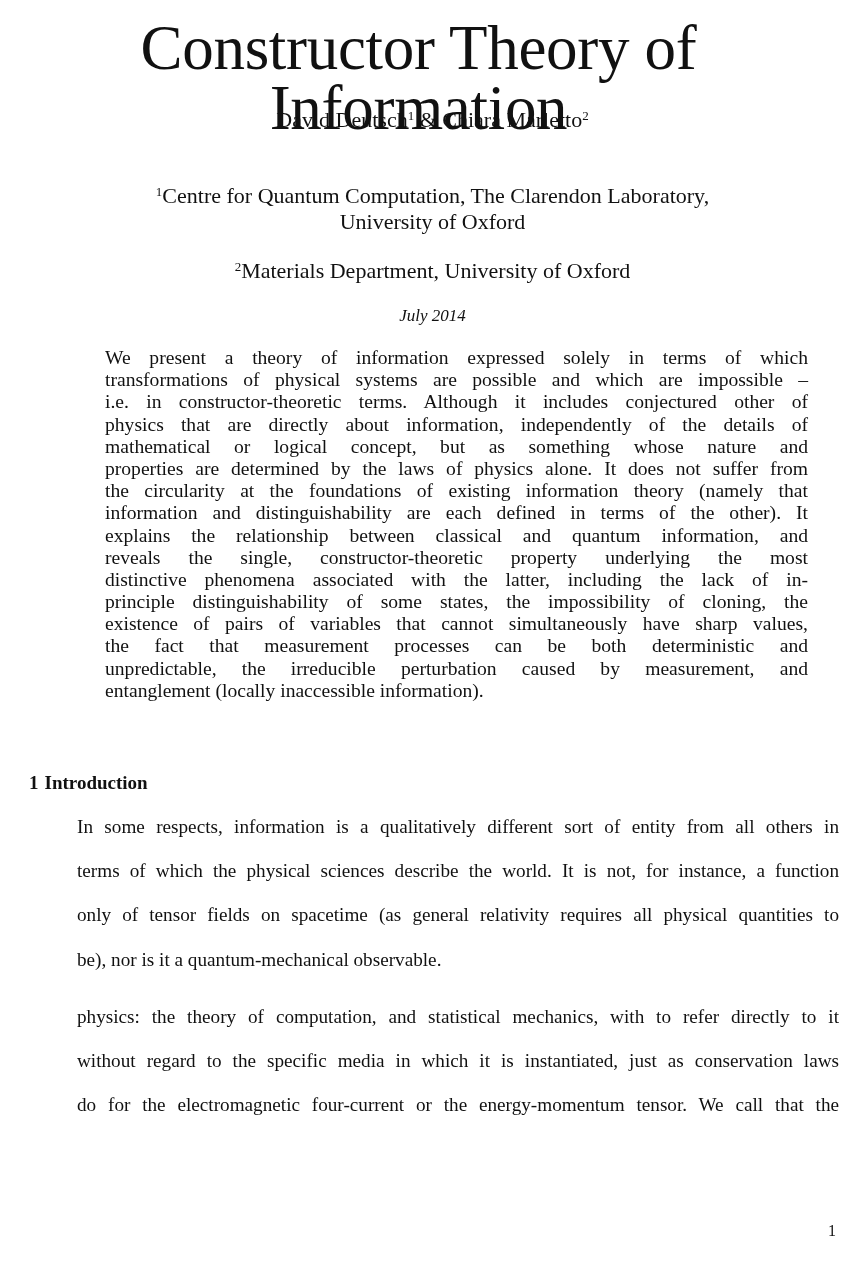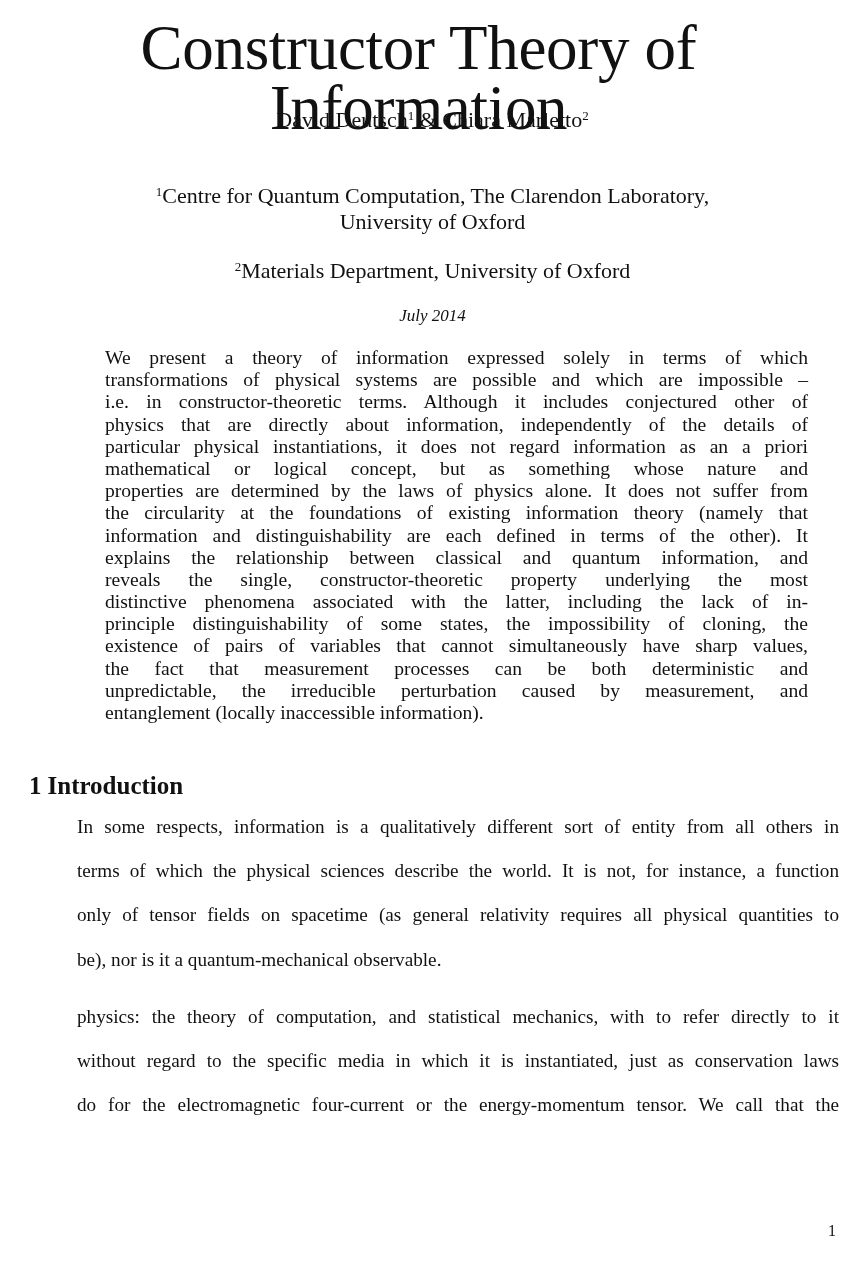--- a/index.html
+++ b/index.html
@@ -12,21 +12,21 @@
   .aff { position: absolute; left: 0; width: 865px; text-align: center; font-size: 22px; line-height: 26px; }
   .aff1 { top: 183px; }
   .aff2 { top: 258px; }
   sup { font-size: 13px; vertical-align: 7px; line-height: 0; }
   .date { position: absolute; top: 306px; left: 0; width: 865px; text-align: center;
           font-size: 17px; font-style: italic; font-weight: normal; }
   .abstract { position: absolute; top: 347px; left: 105px; width: 703px; font-size: 19.6px;
               line-height: 22.2px; text-align: justify; }
   .abstract .ln { display: block; text-align: justify; text-align-last: justify; white-space: nowrap; height: 22.2px; }
   .abstract .ln.last { text-align-last: left; }
-  .section { position: absolute; top: 772px; left: 29px; font-size: 25px; font-weight: bold; }
+  .section { position: absolute; top: 772px; left: 29px; font-size: 19px; font-weight: bold; }
   .section .num { margin-right: 6px; }
   .para { position: absolute; left: 29px; width: 810px; font-size: 19.2px; }
   .para .ln { display: block; height: 44.2px; line-height: 28px; text-align: justify; text-align-last: justify; white-space: nowrap; margin-left: 48px; }
   .para .ln.last { text-align-last: left; }
   .p1 { top: 813px; }
   .p2 { top: 1003px; }
   .pagenum { position: absolute; top: 1222px; left: 828px; font-size: 16px; }
   em { font-style: italic; }
 </style>
 </head>
@@ -47,21 +47,20 @@
   <div><sup>2</sup><span>Materials Department, University of Oxford</span></div>
 </div>
 
 <div class="date">July 2014</div>
 
 <div class="abstract">
   <span class="ln">We present a theory of information expressed solely in terms of which</span>
   <span class="ln">transformations of physical systems are possible and which are impossible –</span>
   <span class="ln">i.e. in constructor-theoretic terms. Although it includes conjectured other of</span>
   <span class="ln">physics that are directly about information, independently of the details of</span>
-  <span class="ln">particular physical instantiations, it does not regard information as an a priori</span>
   <span class="ln">mathematical or logical concept, but as something whose nature and</span>
   <span class="ln">properties are determined by the laws of physics alone.  It does not suffer from</span>
   <span class="ln">the circularity at the foundations of existing information theory (namely that</span>
   <span class="ln">information and distinguishability are each defined in terms of the other). It</span>
   <span class="ln">explains the relationship between classical and quantum information, and</span>
   <span class="ln">reveals the single, constructor-theoretic property underlying the most</span>
   <span class="ln">distinctive phenomena associated with the latter, including the lack of in-</span>
   <span class="ln">principle distinguishability of some states, the impossibility of cloning, the</span>
   <span class="ln">existence of pairs of variables that cannot simultaneously have sharp values,</span>
   <span class="ln">the fact that measurement processes can be both deterministic and</span>

